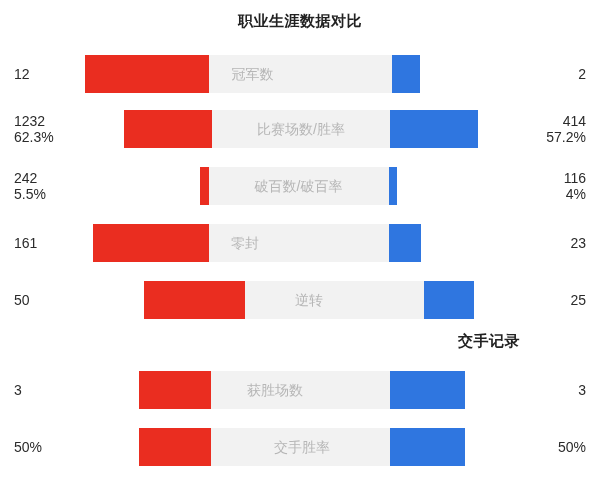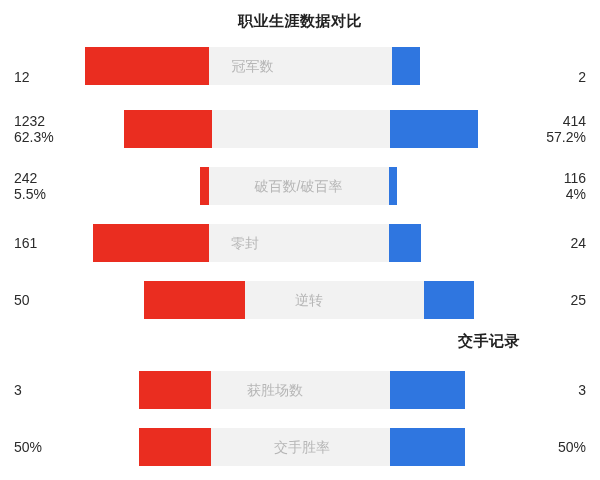--- a/index.html
+++ b/index.html
@@ -90,37 +90,38 @@
 </head>
 <body>
 
 <div class="board">
 
   <div class="section-title" id="career-title">职业生涯数据对比</div>
 
   <div class="section-title" id="h2h-title">交手记录</div>
 
   <div id="rows-container">
-      <div class="stat-row" style="top: 47px; align-items: flex-end;">
+      <div class="stat-row" style="top: 55px;">
         <div class="side-value left">12</div>
         <div class="track-wrap">
           <div class="track" style="left: 0px; width: 335px;"></div>
           <div class="bar red" style="left: 0px; width: 124px;"></div>
           <div class="bar blue" style="left: 307px; width: 28px;"></div>
           <div class="track-label" style="left: 0px; width: 335px;">冠军数</div>
         </div>
         <div class="side-value right">2</div>
       </div>
       <div class="stat-row" style="top: 110px;">
         <div class="side-value left">1232
 62.3%</div>
         <div class="track-wrap">
           <div class="track" style="left: 39px; width: 354px;"></div>
           <div class="bar red" style="left: 39px; width: 88px;"></div>
           <div class="bar blue" style="left: 305px; width: 88px;"></div>
+          <div class="track-label" style="left: 39px; width: 354px;">比赛场数/胜率</div>
         </div>
         <div class="side-value right">414
 57.2%</div>
       </div>
       <div class="stat-row" style="top: 167px;">
         <div class="side-value left">242
 5.5%</div>
         <div class="track-wrap">
           <div class="track" style="left: 115px; width: 197px;"></div>
           <div class="bar red" style="left: 115px; width: 9px;"></div>
@@ -131,21 +132,21 @@
 4%</div>
       </div>
       <div class="stat-row" style="top: 224px;">
         <div class="side-value left">161</div>
         <div class="track-wrap">
           <div class="track" style="left: 8px; width: 328px;"></div>
           <div class="bar red" style="left: 8px; width: 116px;"></div>
           <div class="bar blue" style="left: 304px; width: 32px;"></div>
           <div class="track-label" style="left: 8px; width: 304px;">零封</div>
         </div>
-        <div class="side-value right">24</div>
+        <div class="side-value right">23</div>
       </div>
       <div class="stat-row" style="top: 281px; gap: 34px;">
         <div class="side-value left">50</div>
         <div class="track-wrap">
           <div class="track" style="left: 25px; width: 330px;"></div>
           <div class="bar red" style="left: 25px; width: 101px;"></div>
           <div class="bar blue" style="left: 305px; width: 50px;"></div>
           <div class="track-label" style="left: 25px; width: 330px;">逆转</div>
         </div>
         <div class="side-value right">25</div>

